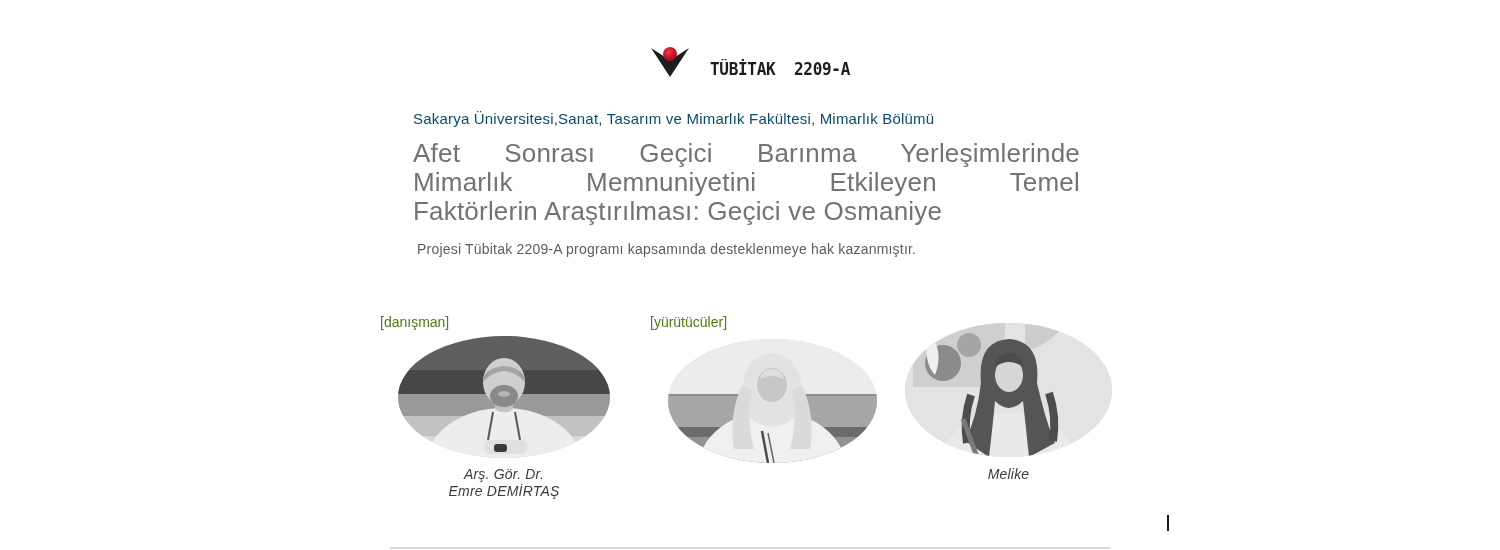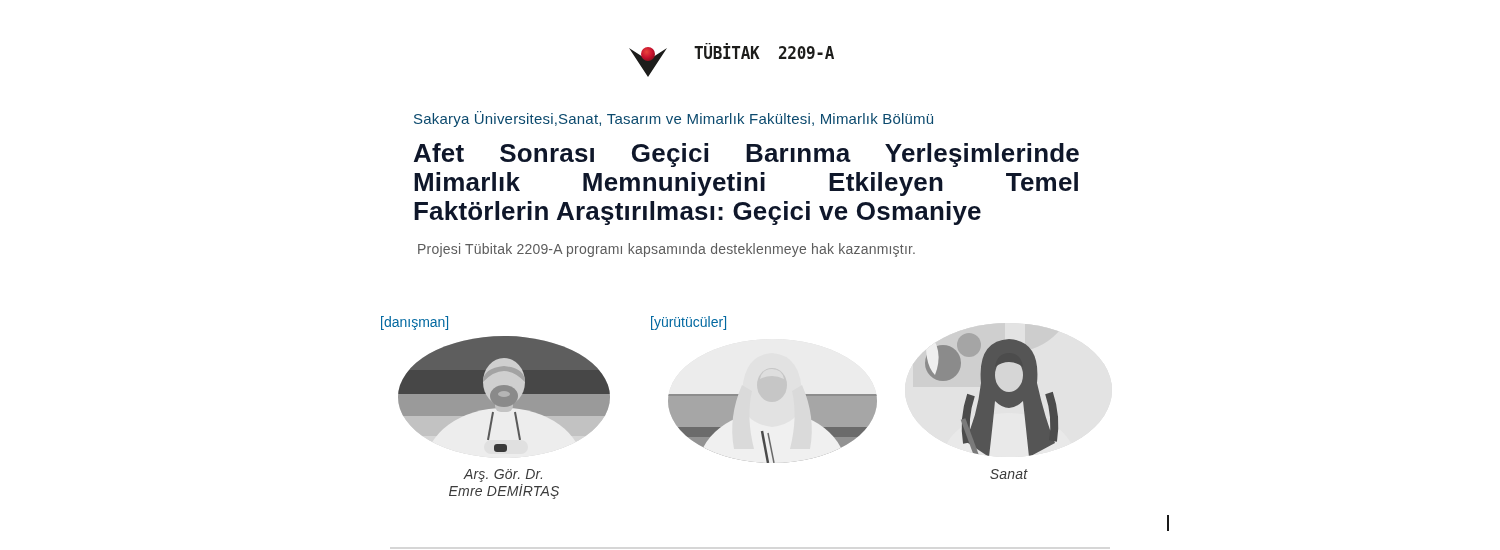--- a/index.html
+++ b/index.html
@@ -9,25 +9,25 @@
     width: 1500px;
     height: 550px;
     background: #ffffff;
     overflow: hidden;
     font-family: "Liberation Sans", sans-serif;
   }
 
   
   .logo {
     position: absolute;
-    left: 628px;
+    left: 650px;
     top: 44px;
     display: flex;
-    align-items: flex-start;
-    gap: 26px;
+    align-items: flex-end;
+    gap: 20px;
   }
   .logo-mark { width: 40px; height: 35px; display: block; }
   .logo-text {
     font-family: "DejaVu Sans Mono", monospace;
     font-weight: bold;
     font-size: 16px;
     letter-spacing: -0.3px;
     color: #1d1d1b;
     white-space: pre;
     transform: scaleY(1.05);
@@ -41,44 +41,44 @@
     width: 680px;
     font-size: 15px;
     color: #0c4a6e;
     letter-spacing: 0.2px;
   }
   .title {
     position: absolute;
     left: 413px;
     top: 139px;
     width: 667px;
-    font-weight: bold;
+    font-weight: normal;
     font-size: 26px;
     line-height: 29px;
-    color: #0f172a;
+    color: #737373;
     letter-spacing: 0.2px;
   }
   .title-line { text-align: justify; text-align-last: justify; }
   .title-line.last { text-align-last: left; }
   .note {
     position: absolute;
     left: 417px;
     top: 241px;
     width: 680px;
     font-size: 14px;
     color: #5d5d5d;
     letter-spacing: 0.2px;
   }
 
   
   .group-label {
     position: absolute;
     top: 314px;
     font-size: 14px;
-    color: #0369a1;
+    color: #4d7c0f;
   }
   .group-label.advisor { left: 380px; }
   .group-label.executors { left: 650px; }
 
   .photo {
     position: absolute;
     border-radius: 50%;
     overflow: hidden;
     background: #d8d8d8;
   }
@@ -206,20 +206,20 @@
       <path d="M144,70 Q152,94 148,118" stroke="#4c4c4c" stroke-width="8" fill="none"></path>
       <path d="M58,96 L72,134" stroke="#7a7a7a" stroke-width="5" fill="none"></path>
     </svg>
   </div>
 
   <div class="person-name name-1">
     <div>Arş. Gör. Dr.</div>
     <div>Emre DEMİRTAŞ</div>
   </div>
   <div class="person-name name-3">
-    <div>Sanat</div>
+    <div>Melike</div>
   </div>
 
   <div class="text-cursor"></div>
 
   <div class="bottom-rule"></div>
 
 </div>
 
 </body></html>

